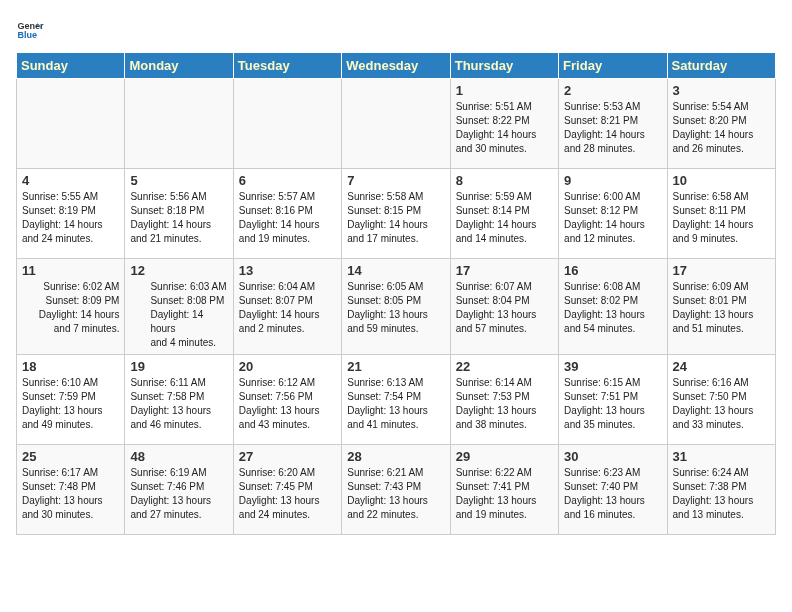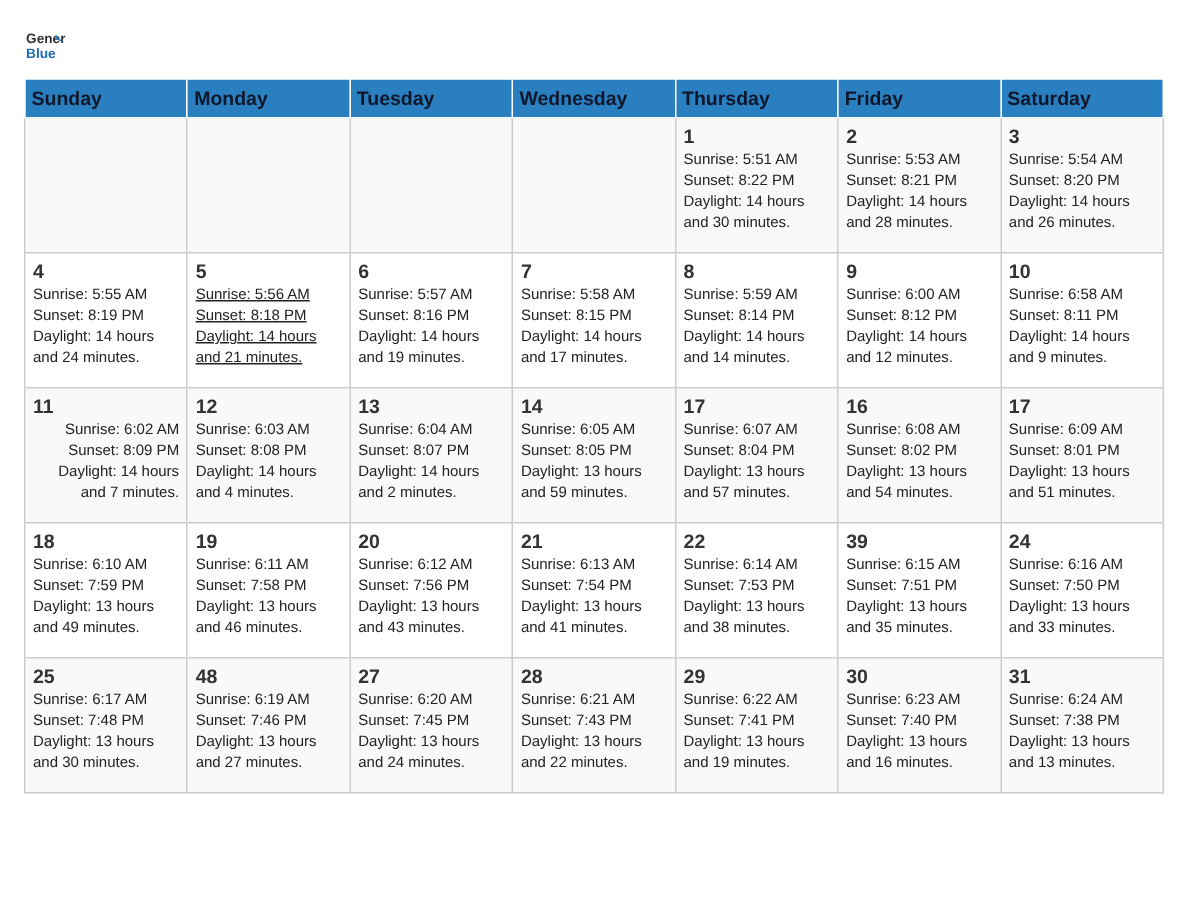--- a/index.html
+++ b/index.html
@@ -37,21 +37,21 @@
       font-size: 14px;
       color: #555;
     }
     table {
       width: 100%;
       border-collapse: collapse;
       table-layout: fixed;
     }
     thead th {
       background-color: #2a7fc1;
-      color: #0f172a;
+      color: #fef9c3;
       font-size: 13px;
       font-weight: bold;
       padding: 5px 4px;
       text-align: left;
       border: 1px solid #fff;
       margin-left: 47px;
     }
     td {
       border: 1px solid #ccc;
       vertical-align: top;
@@ -141,21 +141,21 @@
       <tr>
         <td>
           <span class="day-num">4</span>
           <div class="day-info" style="white-space: pre-line;">Sunrise: 5:55 AM
 Sunset: 8:19 PM
 Daylight: 14 hours
 and 24 minutes.</div>
         </td>
         <td>
           <span class="day-num">5</span>
-          <div class="day-info" style="white-space: pre-line; text-decoration: underline;">Sunrise: 5:56 AM
+          <div class="day-info" style="white-space: pre-line;">Sunrise: 5:56 AM
 Sunset: 8:18 PM
 Daylight: 14 hours
 and 21 minutes.</div>
         </td>
         <td>
           <span class="day-num">6</span>
           <div class="day-info" style="white-space: pre-line;">Sunrise: 5:57 AM
 Sunset: 8:16 PM
 Daylight: 14 hours
 and 19 minutes.</div>
@@ -192,21 +192,21 @@
       <tr>
         <td>
           <span class="day-num">11</span>
           <div class="day-info" style="white-space: pre-line; text-align: right;">Sunrise: 6:02 AM
 Sunset: 8:09 PM
 Daylight: 14 hours
 and 7 minutes.</div>
         </td>
         <td>
           <span class="day-num">12</span>
-          <div class="day-info" style="white-space: pre-line;">Sunrise: 6:03 AM
+          <div class="day-info" style="white-space: pre-line; margin-left: 20px;">Sunrise: 6:03 AM
 Sunset: 8:08 PM
 Daylight: 14 hours
 and 4 minutes.</div>
         </td>
         <td>
           <span class="day-num">13</span>
           <div class="day-info" style="white-space: pre-line;">Sunrise: 6:04 AM
 Sunset: 8:07 PM
 Daylight: 14 hours
 and 2 minutes.</div>

